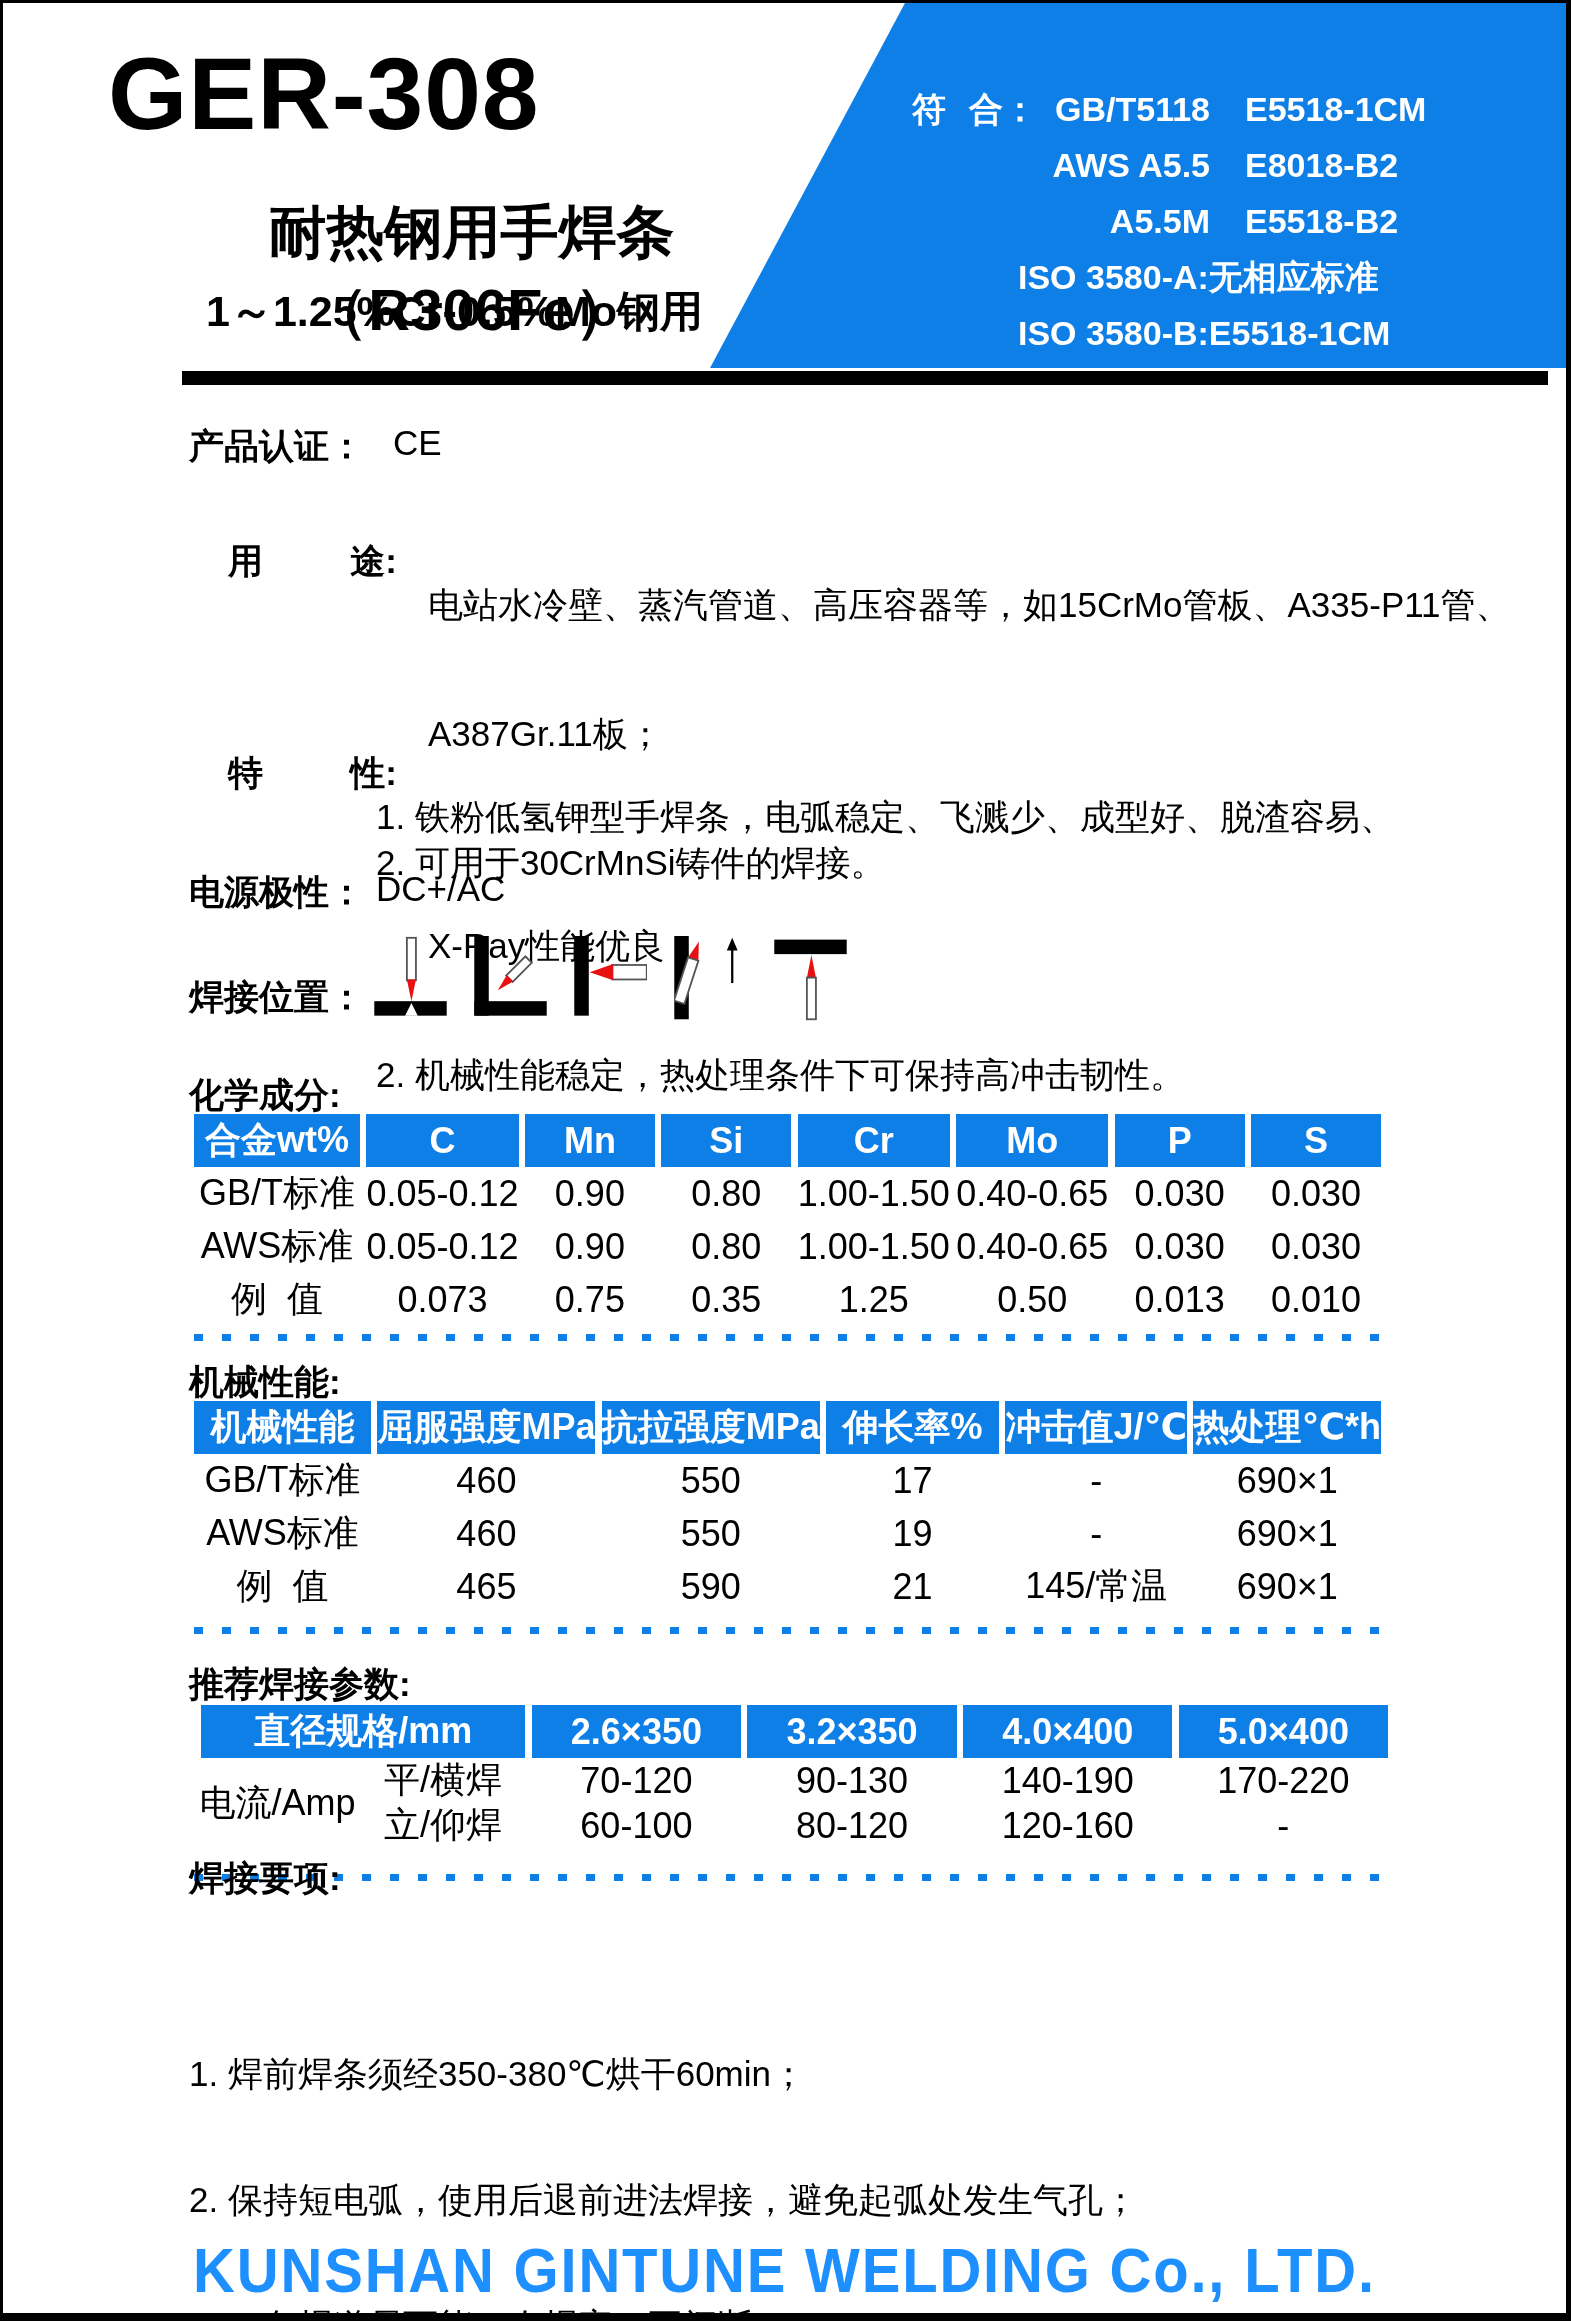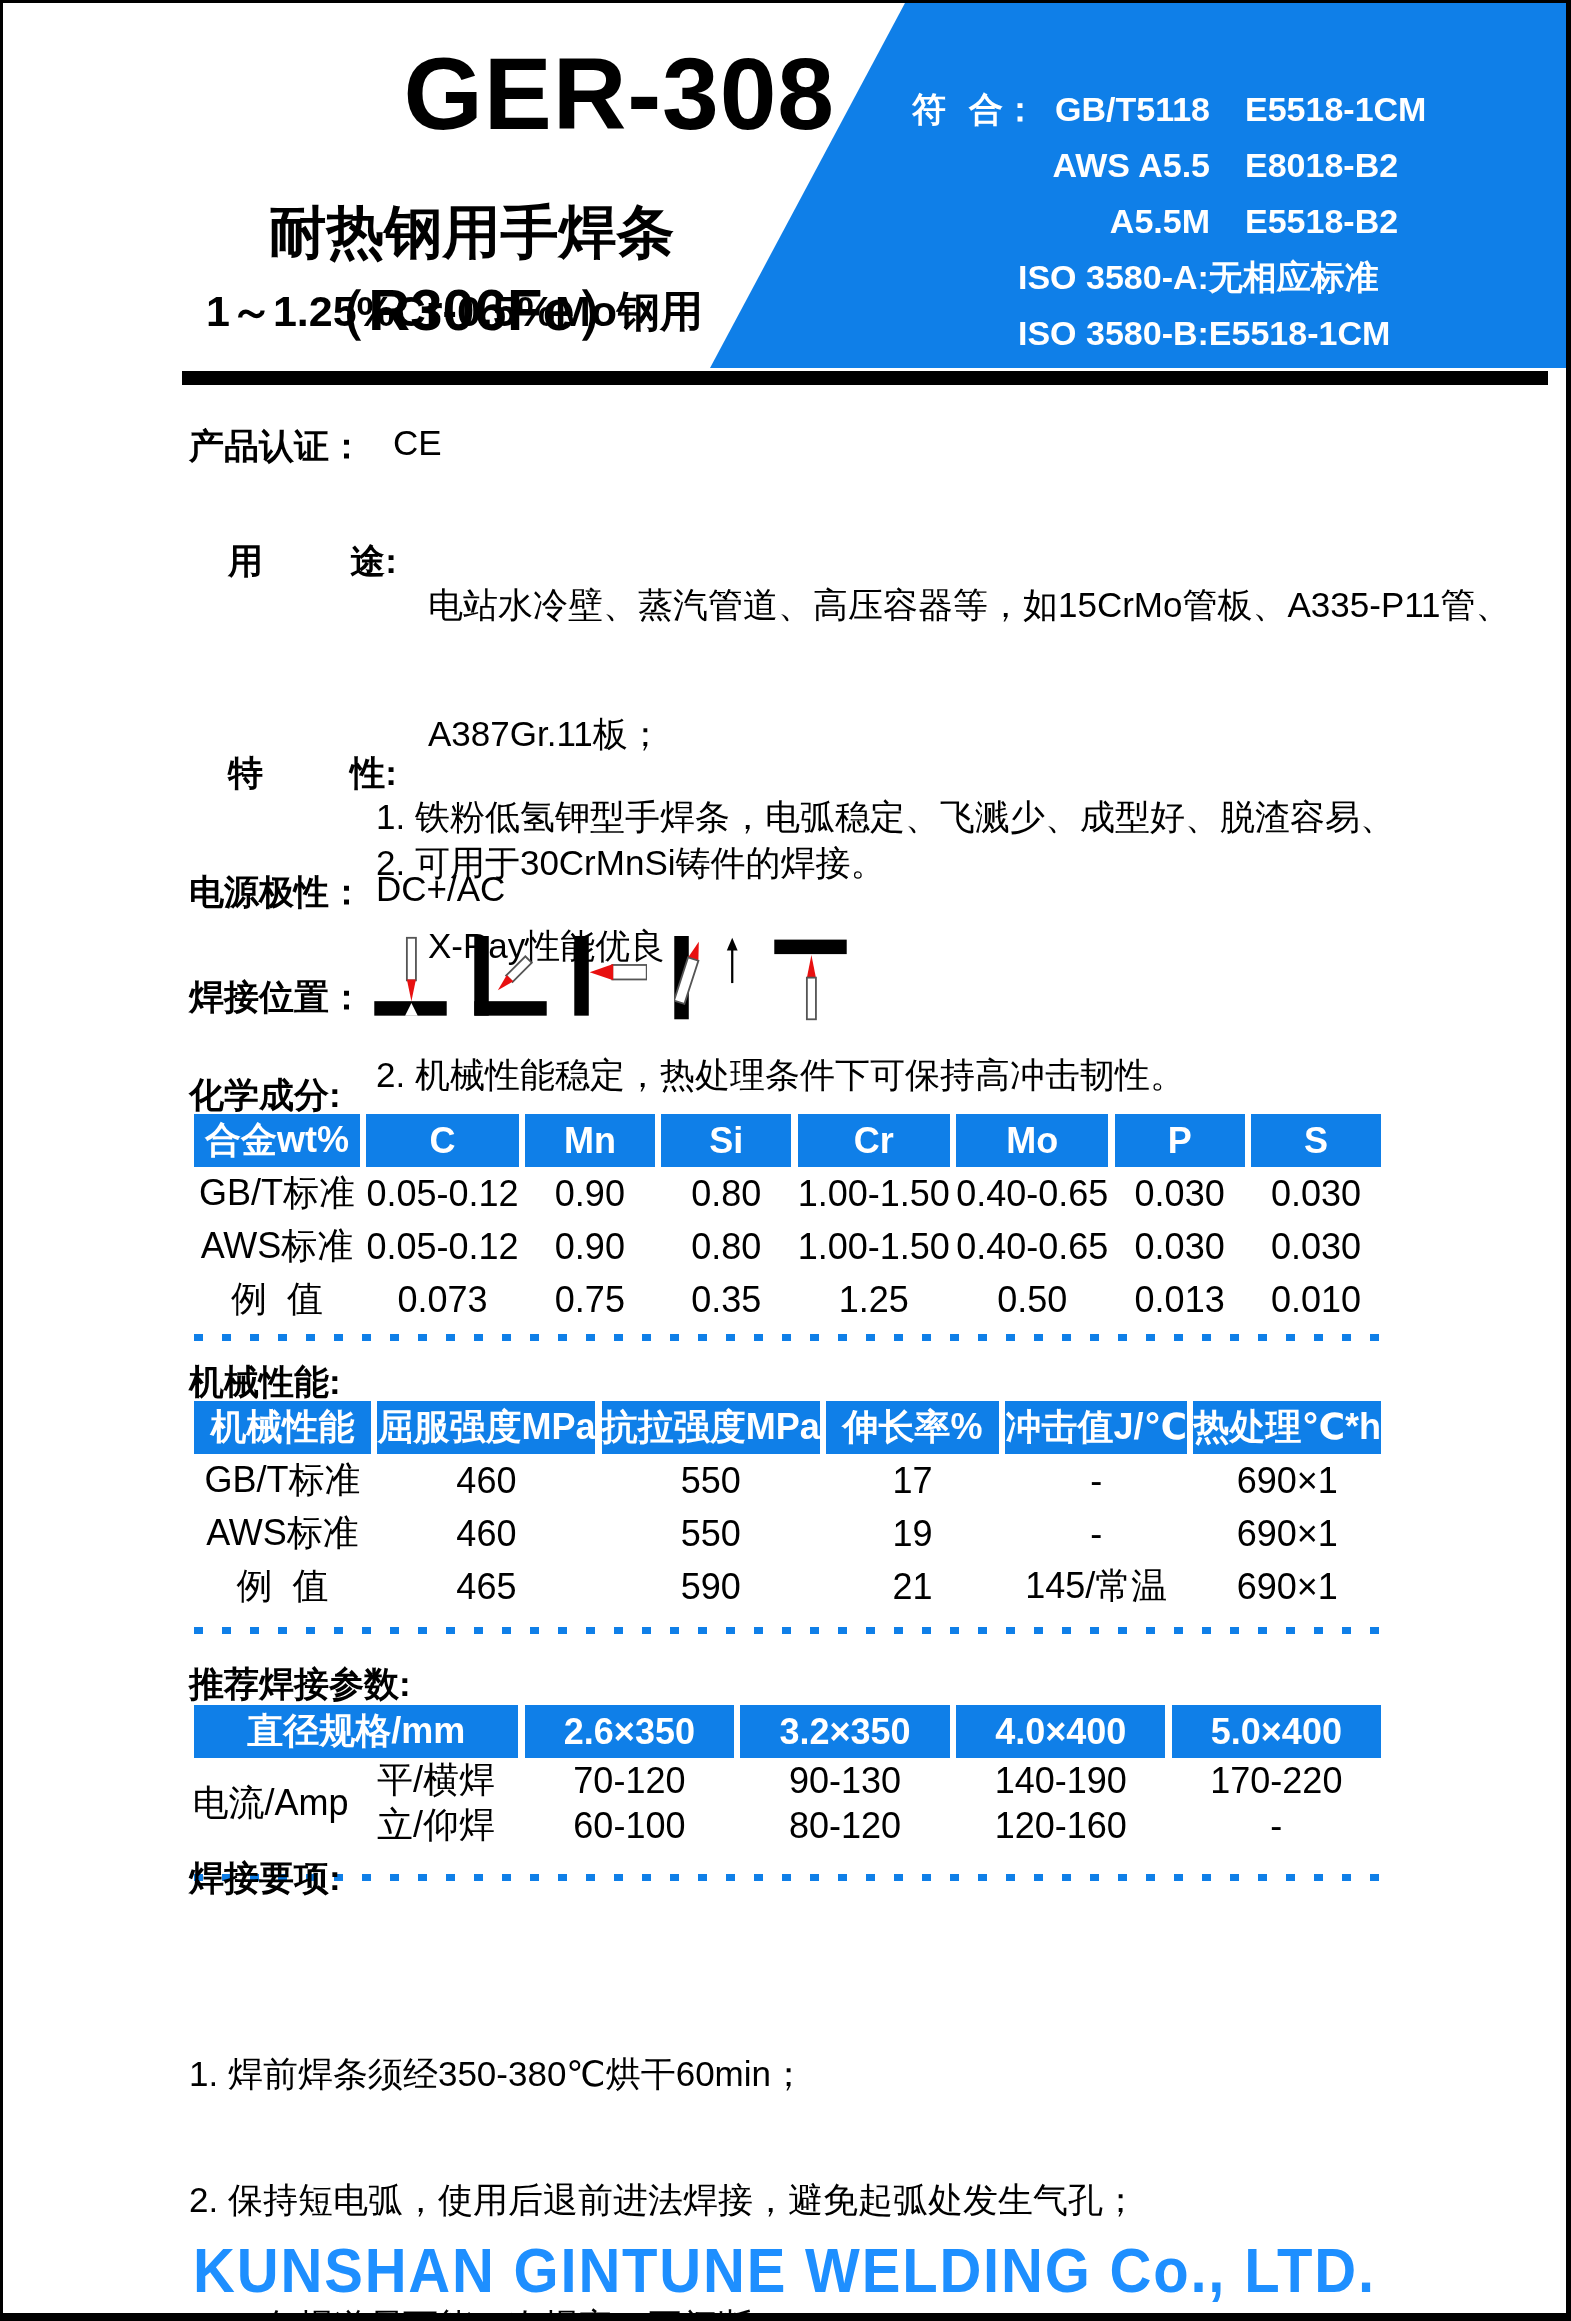--- a/index.html
+++ b/index.html
@@ -28,21 +28,21 @@
     background:var(--blue);
     clip-path:polygon(195px 0,100% 0,100% 100%,0 100%);
   }
   .std-block{position:absolute;left:202px;top:78px;color:#fff;font-weight:bold;font-size:34px;}
   .std-row{display:flex;align-items:baseline;line-height:56px;height:56px;}
   .std-label{display:inline-flex;justify-content:space-between;width:125px;}
   .std-left{display:inline-block;width:173px;text-align:right;white-space:pre;}
   .std-right{margin-left:35px;white-space:pre;}
   .iso-line{margin-left:106px;line-height:56px;height:56px;white-space:pre;}
 
-  .title{left:105px;top:33px;width:727px;text-align:right;font-size:102px;font-weight:bold;letter-spacing:0.9px;}
+  .title{left:105px;top:33px;width:727px;text-align:left;font-size:102px;font-weight:bold;letter-spacing:0.9px;}
   .subtitle{left:105px;top:191px;width:727px;text-align:center;font-size:58px;font-weight:bold;}
   .application{left:74px;top:280px;width:755px;text-align:center;font-size:43px;font-weight:bold;}
   .hdr-divider{left:179px;top:368px;width:1366px;height:13.6px;background:#000;}
 
   
   .sec-label{font-size:35px;font-weight:bold;white-space:pre;}
   .sec-value{font-size:35px;white-space:pre;}
   .spread{display:inline-flex;justify-content:space-between;width:169px;}
   .textblock{font-size:35px;line-height:43px;white-space:pre;}
   .indent{padding-left:52px;}
@@ -53,21 +53,21 @@
 
   
   .grid{display:grid;column-gap:6.4px;}
   .th{
     background:var(--blue);color:#fff;font-weight:bold;font-size:36px;
     display:flex;align-items:center;justify-content:center;white-space:pre;
   }
   .td{font-size:36px;display:flex;align-items:center;justify-content:center;white-space:pre;}
   .chem{left:191px;top:1111px;width:1187px;grid-template-columns:166px repeat(7,1fr);grid-template-rows:53px 53px 53px 53px;}
   .mech{left:191px;top:1398px;width:1187px;grid-template-columns:177px repeat(5,1fr);grid-template-rows:53px 53px 53px 53px;}
-  .param{left:191px;top:1702px;width:1187px;grid-template-columns:153px 165px repeat(4,1fr);grid-template-rows:53px 45px 45px;}
+  .param{left:198px;top:1702px;width:1187px;grid-template-columns:153px 165px repeat(4,1fr);grid-template-rows:53px 45px 45px;}
   .span2{grid-column:1 / span 2;}
   .rowspan2{grid-row:2 / span 2;}
   .dotted{
     height:7.3px;left:191px;width:1187px;
     background:repeating-linear-gradient(90deg,var(--blue) 0 9px,transparent 9px 28px);
   }
 
   
   .notes{left:186px;top:1966px;font-size:35px;line-height:42px;white-space:pre;}
 

